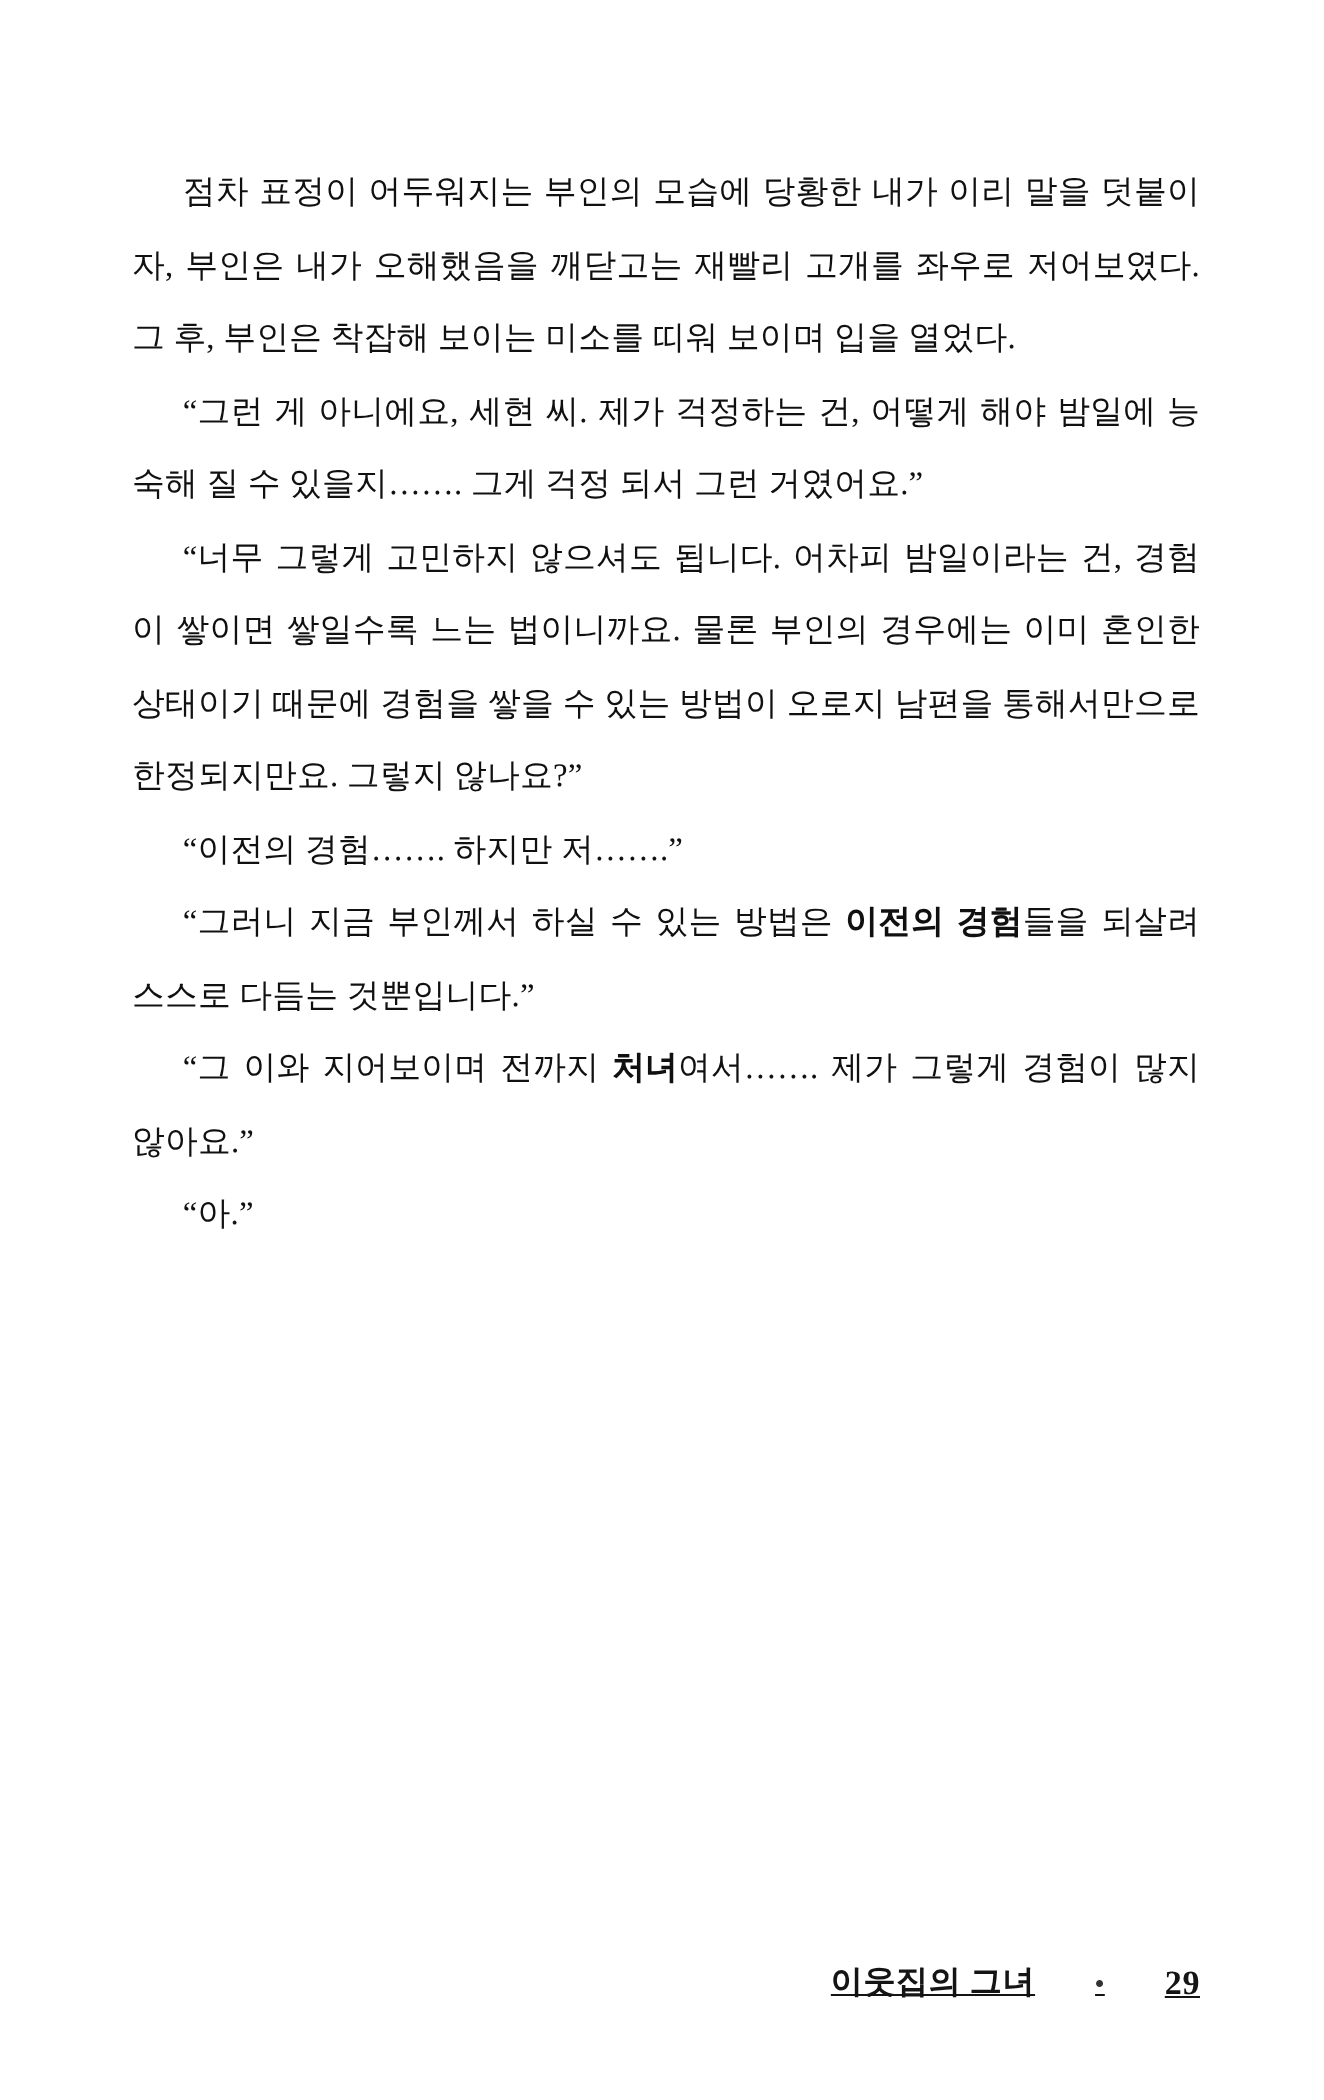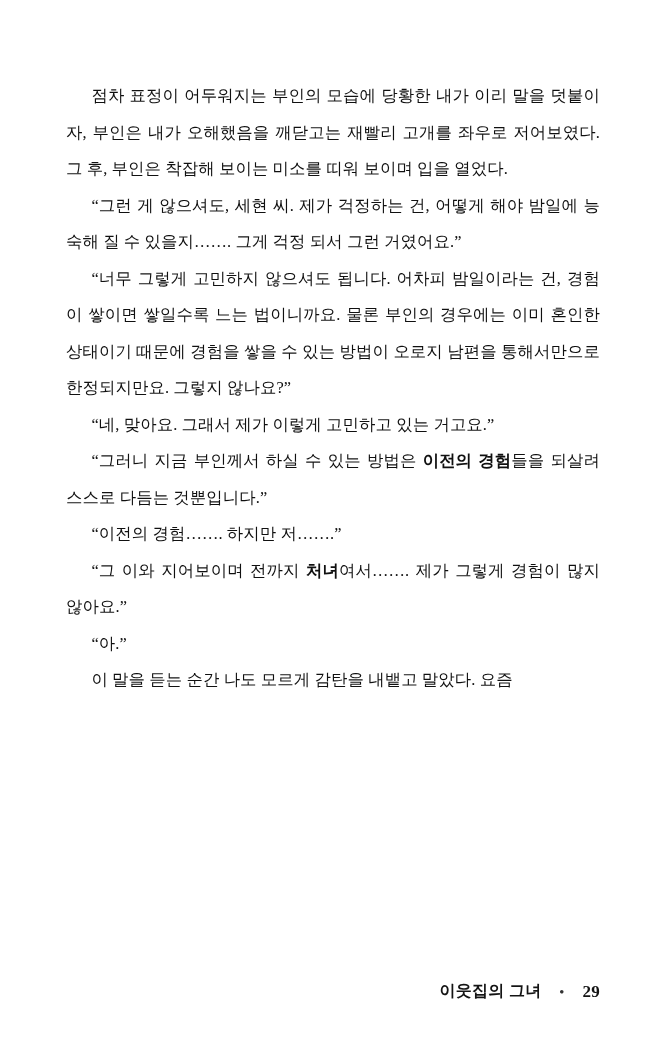--- a/index.html
+++ b/index.html
@@ -44,50 +44,49 @@
   }
   .para b {
     font-weight: 700;
   }
   .footer {
     position: absolute;
     right: 62px;
     bottom: 48px;
     display: flex;
     align-items: center;
-    gap: 16px;
+    gap: 28px;
     font-size: 16px;
     letter-spacing: 0.3px;
     font-weight: 700;
     color: #141414;
+    text-decoration: underline;
   }
   .footer .sep {
     font-size: 13px;
     color: #333;
     padding: 0 2px;
   }
   .footer .pagenum {
     font-size: 17px;
     font-weight: 700;
   }
 </style>
 </head>
 <body>
 
 <div class="page">
   <div class="body-text">
     <p class="para">점차 표정이 어두워지는 부인의 모습에 당황한 내가 이리 말을 덧붙이자, 부인은 내가 오해했음을 깨닫고는 재빨리 고개를 좌우로 저어보였다. 그 후, 부인은 착잡해 보이는 미소를 띠워 보이며 입을 열었다.</p>
-    <p class="para quote">“그런 게 않으셔도, 세현 씨. 제가 걱정하는 건, 어떻게 해야 밤일에 능숙해 질 수 있을지……. 그게 걱정 되서 그런 거였어요.”</p>
+    <p class="para quote">“그런 게 아니에요, 세현 씨. 제가 걱정하는 건, 어떻게 해야 밤일에 능숙해 질 수 있을지……. 그게 걱정 되서 그런 거였어요.”</p>
     <p class="para quote">“너무 그렇게 고민하지 않으셔도 됩니다. 어차피 밤일이라는 건, 경험이 쌓이면 쌓일수록 느는 법이니까요. 물론 부인의 경우에는 이미 혼인한 상태이기 때문에 경험을 쌓을 수 있는 방법이 오로지 남편을 통해서만으로 한정되지만요. 그렇지 않나요?”</p>
-    <p class="para quote">“네, 맞아요. 그래서 제가 이렇게 고민하고 있는 거고요.”</p>
+    <p class="para quote">“이전의 경험……. 하지만 저…….”</p>
     <p class="para quote"><span>“그러니 지금 부인께서 하실 수 있는 방법은 </span><b>이전의 경험</b><span>들을 되살려 스스로 다듬는 것뿐입니다.”</span></p>
-    <p class="para quote">“이전의 경험……. 하지만 저…….”</p>
     <p class="para quote"><span>“그 이와 지어보이며 전까지 </span><b>처녀</b><span>여서……. 제가 그렇게 경험이 많지 않아요.”</span></p>
     <p class="para quote">“아.”</p>
-    <p class="para">이 말을 듣는 순간 나도 모르게 감탄을 내뱉고 말았다. 요즘</p>
   </div>
 
   <div class="footer">
     <span>이웃집의 그녀</span>
     <span class="sep">•</span>
     <span class="pagenum">29</span>
   </div>
 </div>
 
 </body></html>

